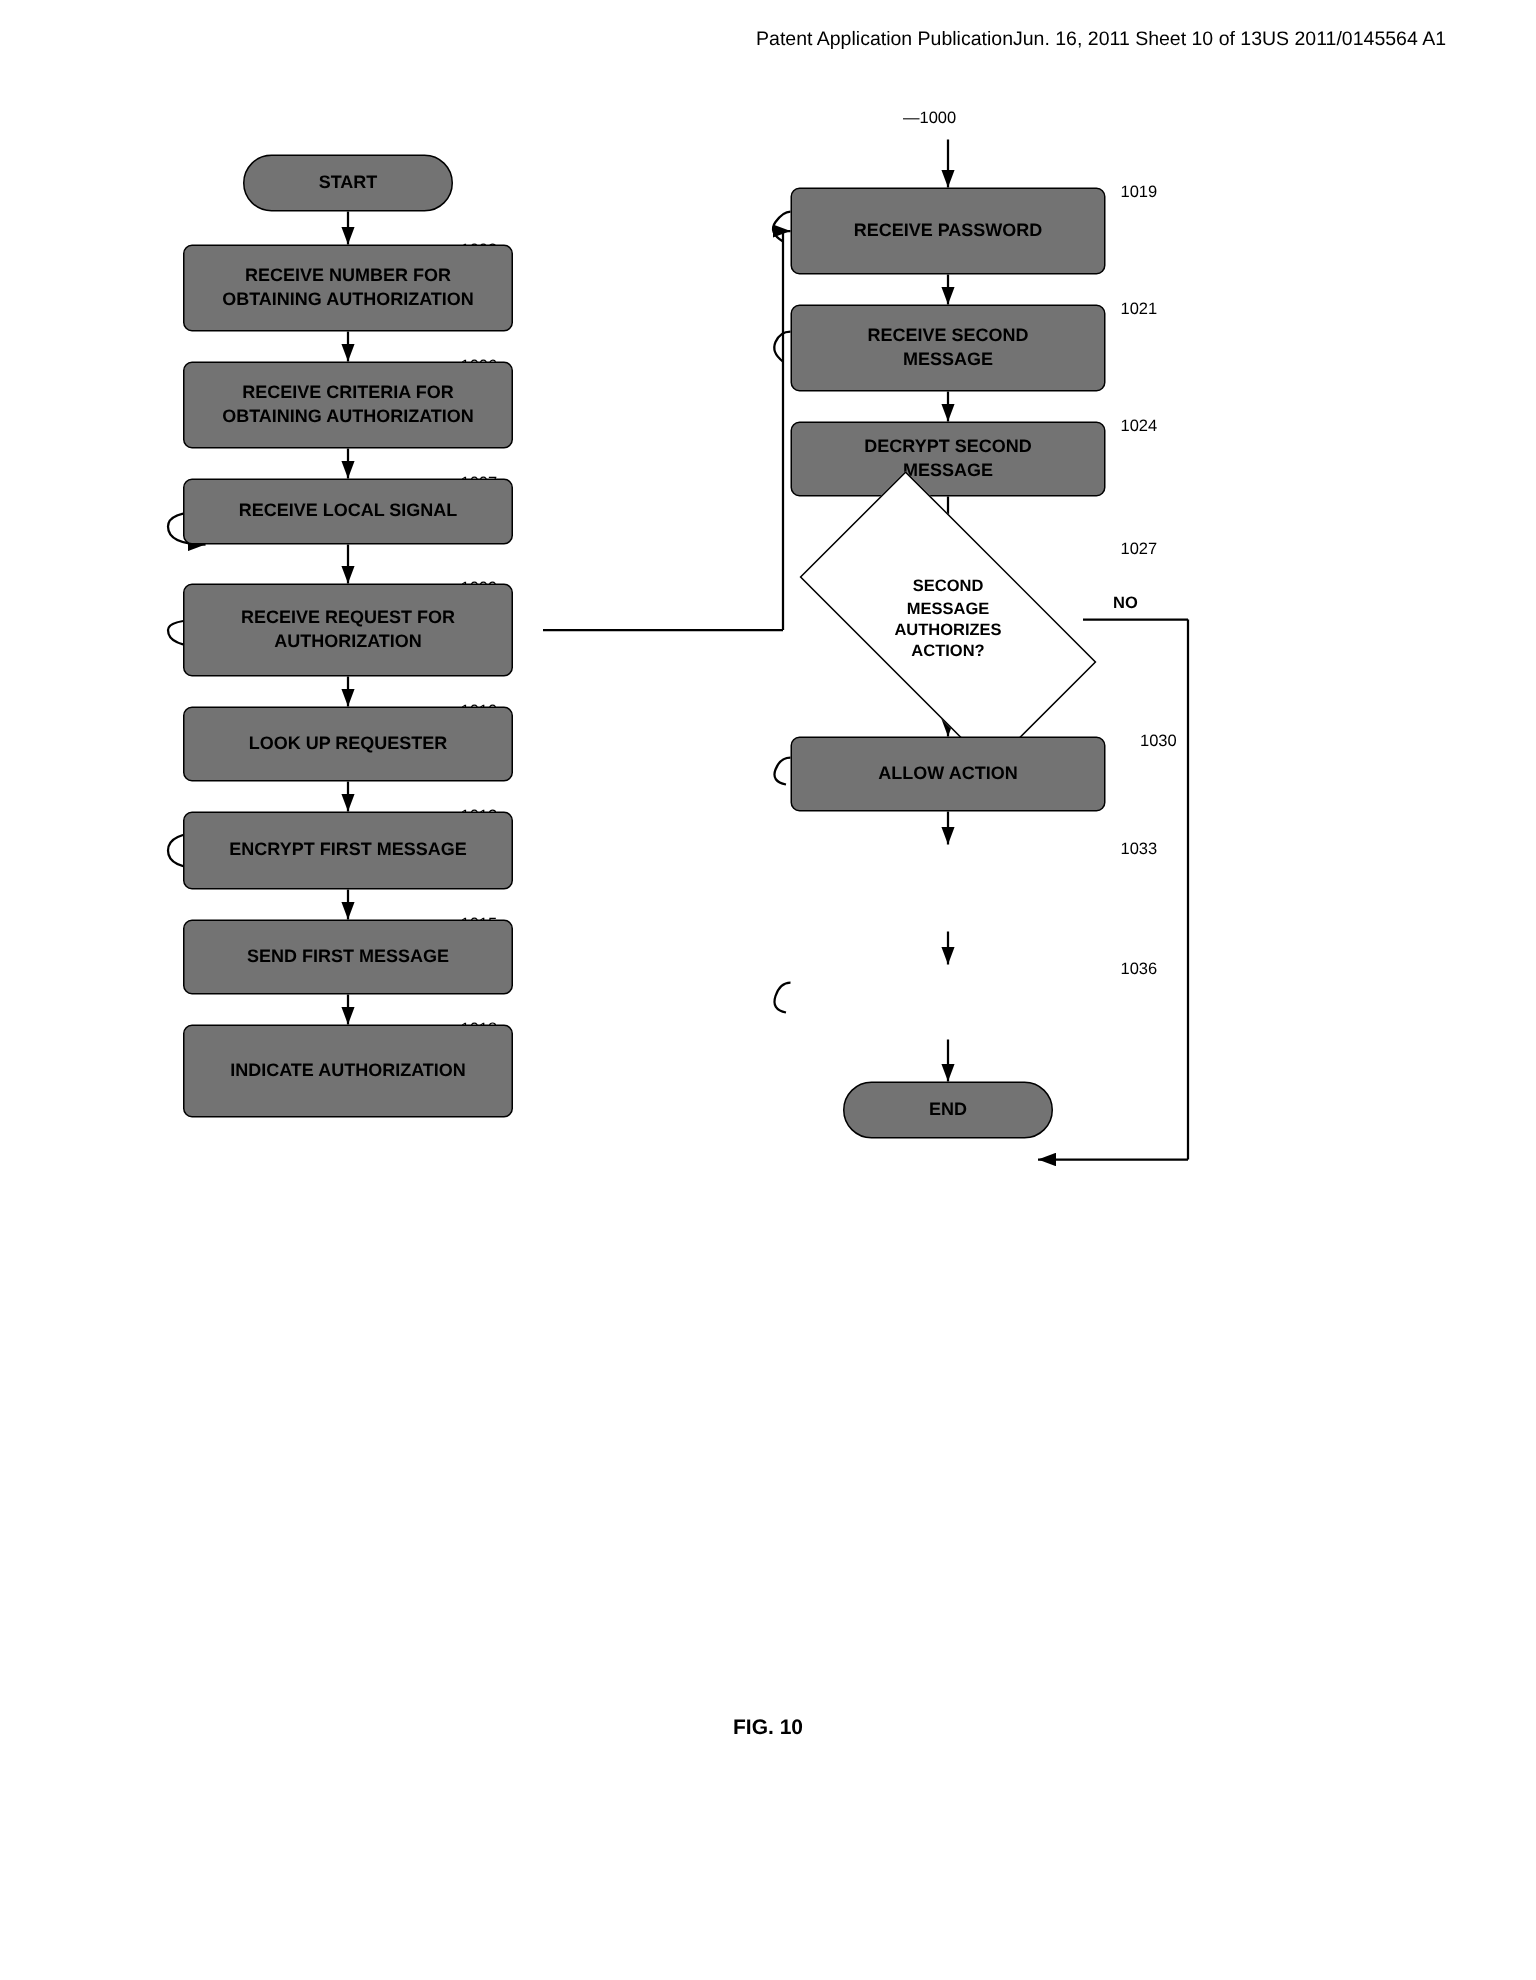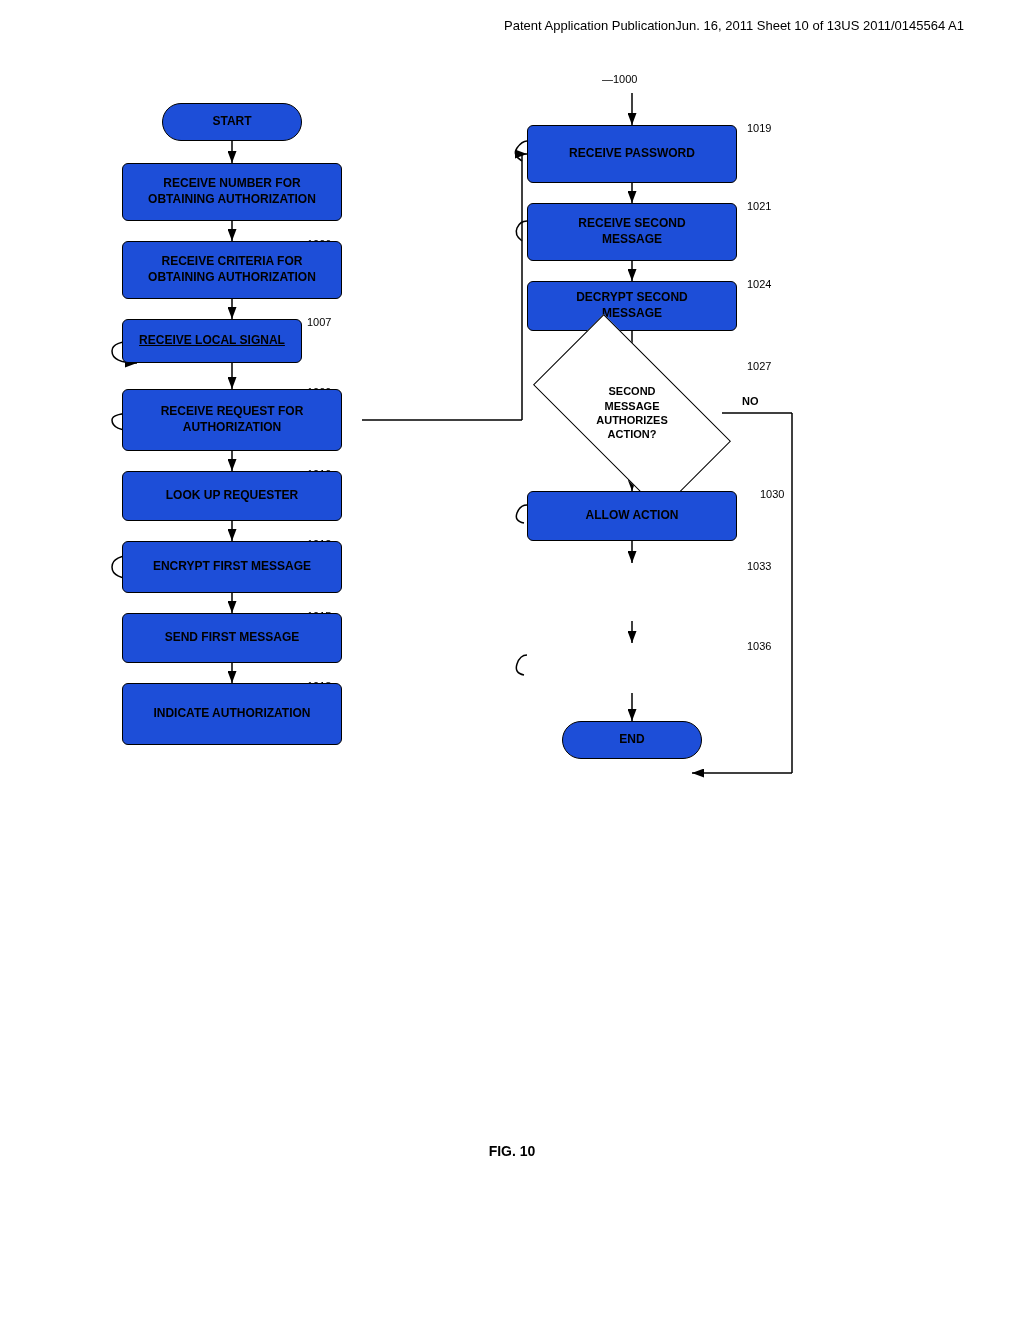--- a/index.html
+++ b/index.html
@@ -23,21 +23,21 @@
       position: relative;
       width: 900px;
       margin: 40px auto 0 auto;
       height: 1050px;
     }
 
     
     .box {
       position: absolute;
       border: 1.5px solid #000;
-      background: #1d4ed8;
+      background: #737373;
       display: flex;
       align-items: center;
       justify-content: center;
       text-align: center;
       font-size: 12px;
       font-weight: bold;
       line-height: 1.3;
     }
 
     .rounded-rect {
@@ -190,21 +190,21 @@
   </div>
 
   <div class="label" style="left:245px; top:165px;">1006</div>
 
   <div class="box rounded-rect" style="left:60px; top:168px; width:220px; height:58px;">
     <span>RECEIVE CRITERIA FOR<br>OBTAINING AUTHORIZATION</span>
   </div>
 
   <div class="label" style="left:245px; top:243px;">1007</div>
 
-  <div class="box rounded-rect" style="left:60px; top:246px; width:180px; height:44px;text-decoration:underline;">
+  <div class="box rounded-rect" style="left:60px; top:246px; width:220px; height:44px;">
     <span>RECEIVE LOCAL SIGNAL</span>
   </div>
 
   <div class="label" style="left:245px; top:313px;">1009</div>
 
   <div class="box rounded-rect" style="left:60px; top:316px; width:220px; height:62px;">
     <span>RECEIVE REQUEST FOR<br>AUTHORIZATION</span>
   </div>
 
   <div class="label" style="left:245px; top:395px;">1010</div>

